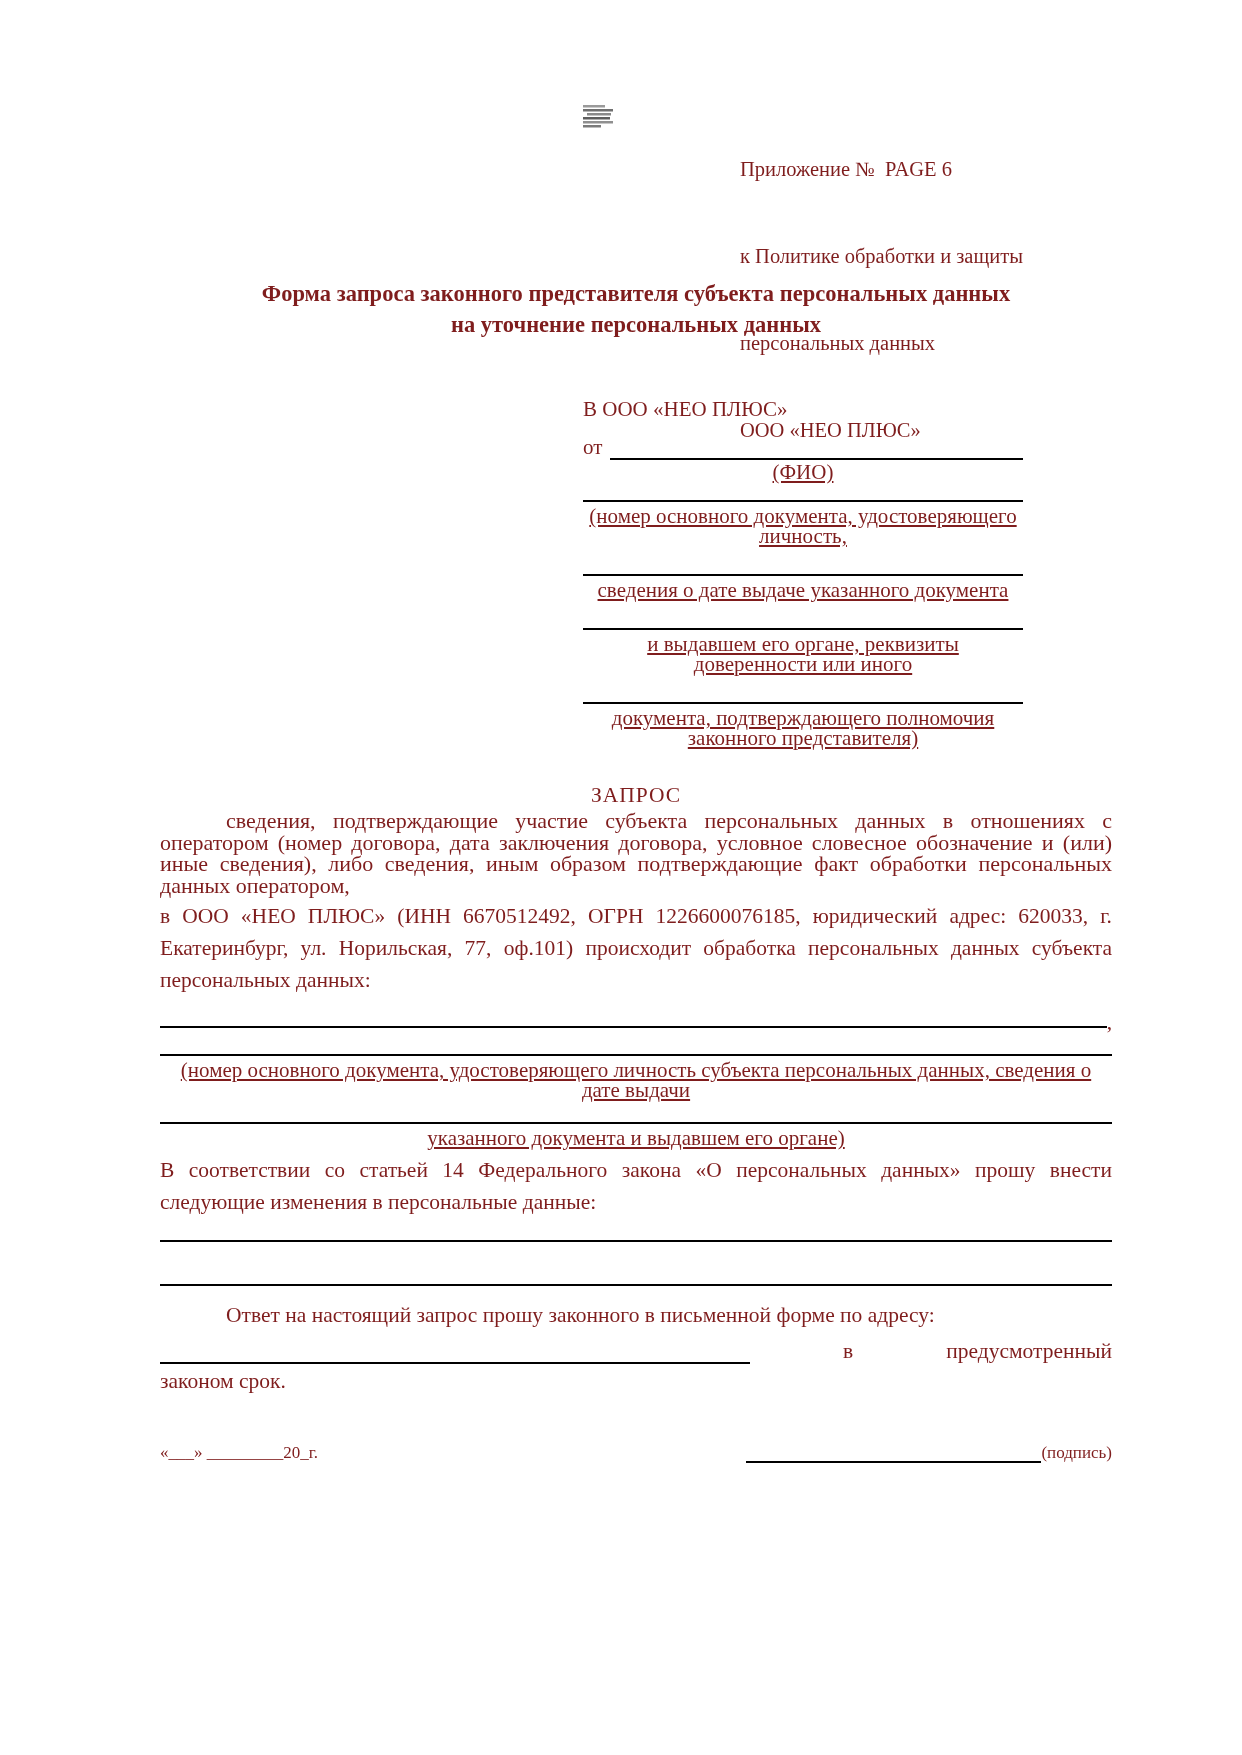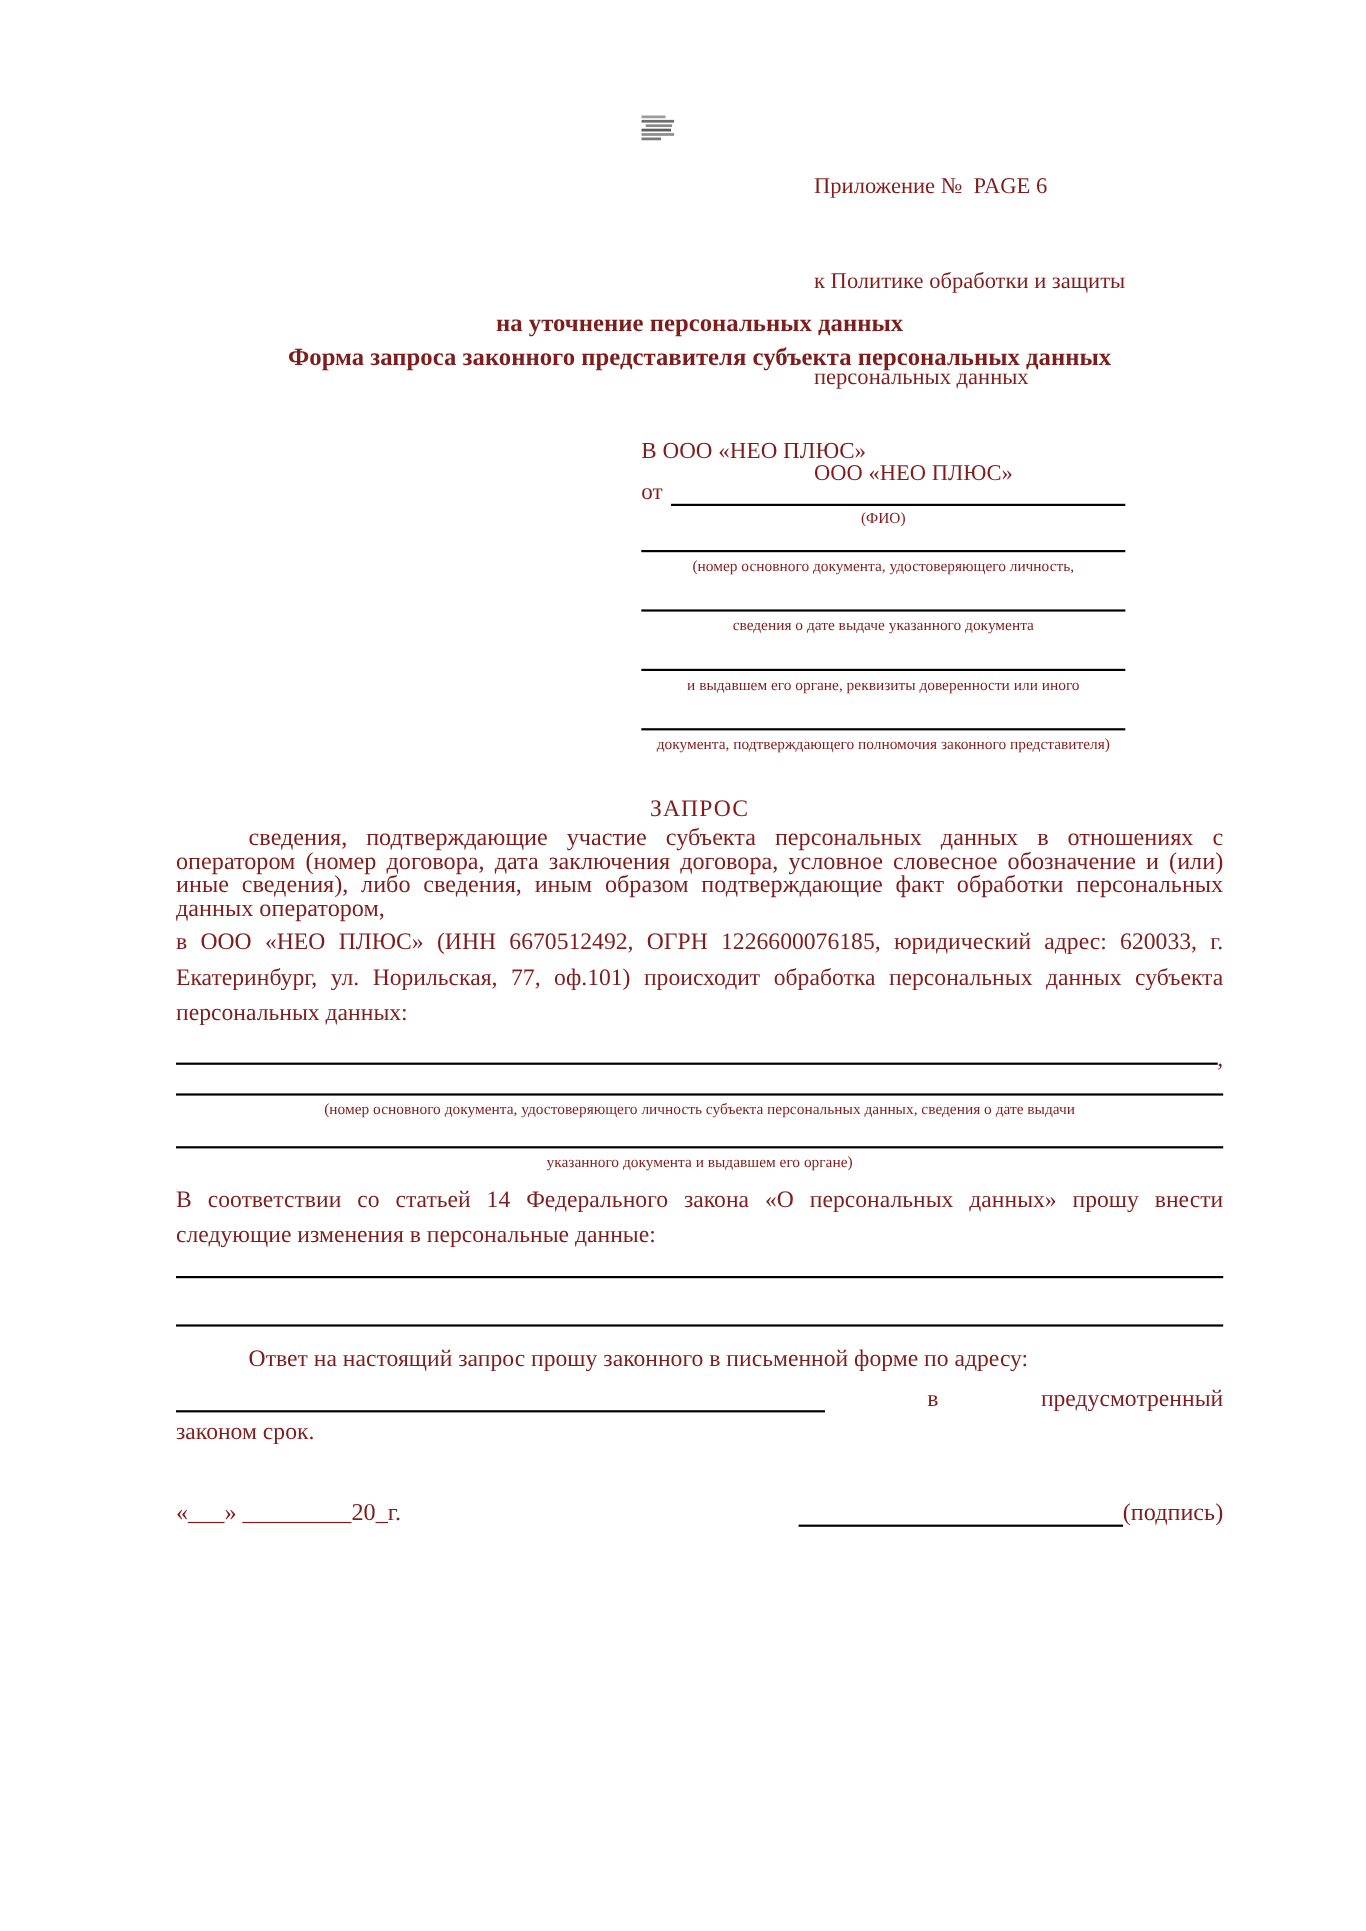--- a/index.html
+++ b/index.html
@@ -19,21 +19,21 @@
   }
   
   .content{position:absolute;left:160px;top:278px;width:952px;font-size:21.5px;}
   .title{font-weight:bold;text-align:center;font-size:22.5px;line-height:31px;}
   
   .addr{margin-left:423px;width:440px;margin-top:56px;font-size:21px;}
   .addr .to{line-height:26px;}
   .from-row{display:flex;align-items:flex-end;margin-top:9px;height:29px;}
   .from-row .lbl{padding-right:8px;}
   .fill{flex:1;border-bottom:2px solid #000;height:1.1em;}
-  .ucap{font-size:14px;line-height:20px;text-align:center;}
+  .ucap{font-size:21px;line-height:20px;text-align:center;text-decoration:underline;}
   .ucap.m2{margin-top:2px;}
   .bline{height:2px;background:#000;}
   .bl1{margin-top:18px;}
   .blr{margin-top:28px;}
   .cap4{margin-top:4px;}
   
   .zapros{text-align:center;font-size:21.5px;line-height:26px;margin-top:34px;letter-spacing:1px;}
   .acc-row{display:flex;align-items:flex-end;margin-top:14px;height:28px;}
   .acc-row .lbl{padding-left:66px;padding-right:10px;white-space:nowrap;}
   .footnote{font-size:22px;line-height:21.5px;text-align:justify;text-indent:66px;margin-top:2px;}
@@ -43,21 +43,21 @@
   .comma-row .fill{height:2px;flex:1;border-bottom:none;background:#000;align-self:flex-end;margin-bottom:4px;}
   .comma-row .comma{font-size:21.5px;line-height:20px;}
   .a14{margin-top:6px;}
   .gap-line-a{margin-top:22px;}
   .gap-line-b{margin-top:42px;}
   .reply-lead{margin-top:14px;text-indent:66px;font-size:21.5px;line-height:30px;}
   .reply-row{display:flex;align-items:flex-end;justify-content:space-between;margin-top:4px;height:30px;font-size:21.5px;}
   .reply-row .rline{width:590px;border-bottom:2px solid #000;height:1.1em;}
   .reply-tail{font-size:21.5px;line-height:30px;margin-top:2px;}
   
-  .footer-row{display:flex;justify-content:space-between;align-items:flex-end;margin-top:46px;font-size:22px;}
+  .footer-row{display:flex;justify-content:space-between;align-items:flex-end;margin-top:46px;font-size:17px;}
   .sig-group{display:flex;align-items:flex-end;}
   .sig-line{width:295px;border-bottom:2px solid #000;height:1.1em;}
 </style>
 </head>
 <body>
 
 <div class="page">
 
   <div class="obj-icon">
     <svg width="30" height="27" viewBox="0 0 30 27" xmlns="http://www.w3.org/2000/svg">
@@ -73,22 +73,22 @@
   <div class="appendix">
     <div>Приложение №  PAGE 6</div>
     <div>к Политике обработки и защиты</div>
     <div>персональных данных</div>
     <div>ООО «НЕО ПЛЮС»</div>
   </div>
 
   <div class="content">
 
     <div class="title">
+      <div>Форма запроса законного представителя субъекта персональных данных</div>
       <div>на уточнение персональных данных</div>
-      <div>Форма запроса законного представителя субъекта персональных данных</div>
     </div>
 
     <div class="addr">
       <div class="to">В ООО «НЕО ПЛЮС»</div>
       <div class="from-row">
         <span class="lbl">от</span>
         <span class="fill"></span>
       </div>
       <div class="ucap m2">(ФИО)</div>
 

